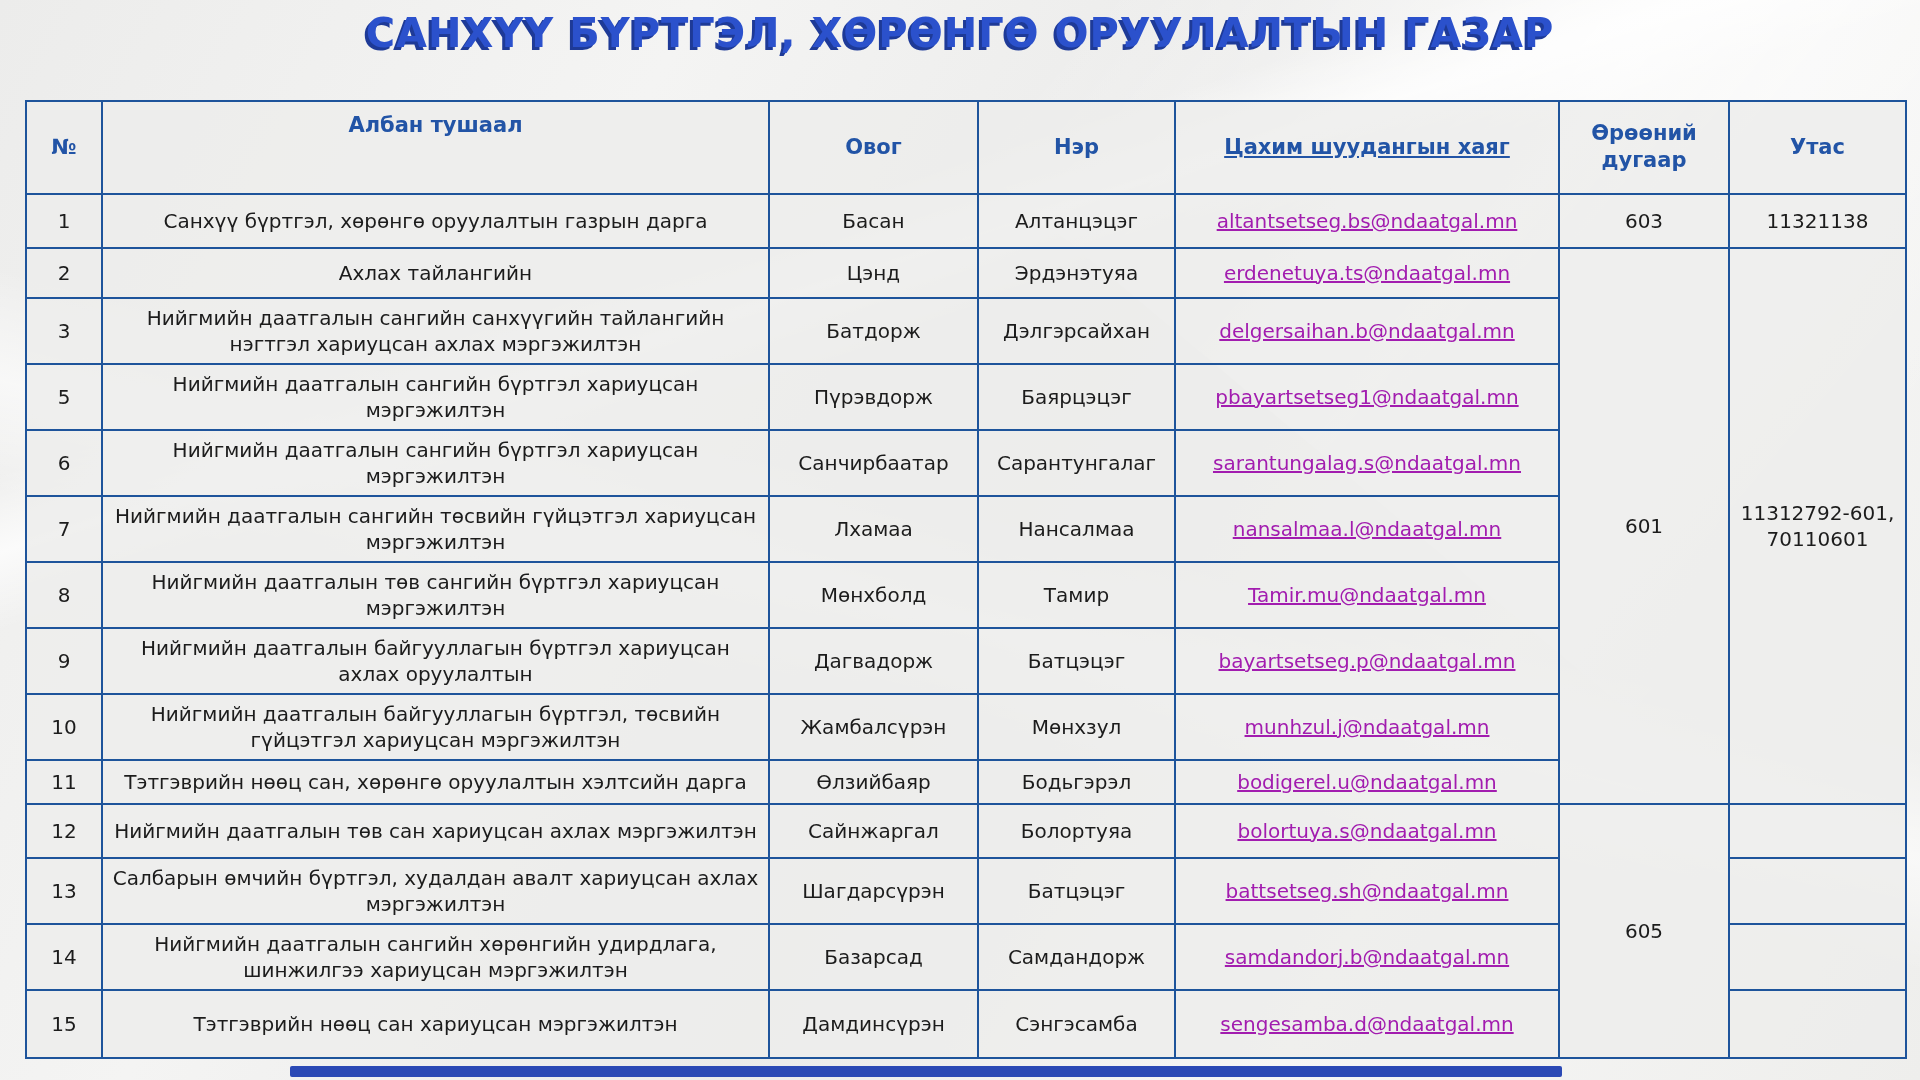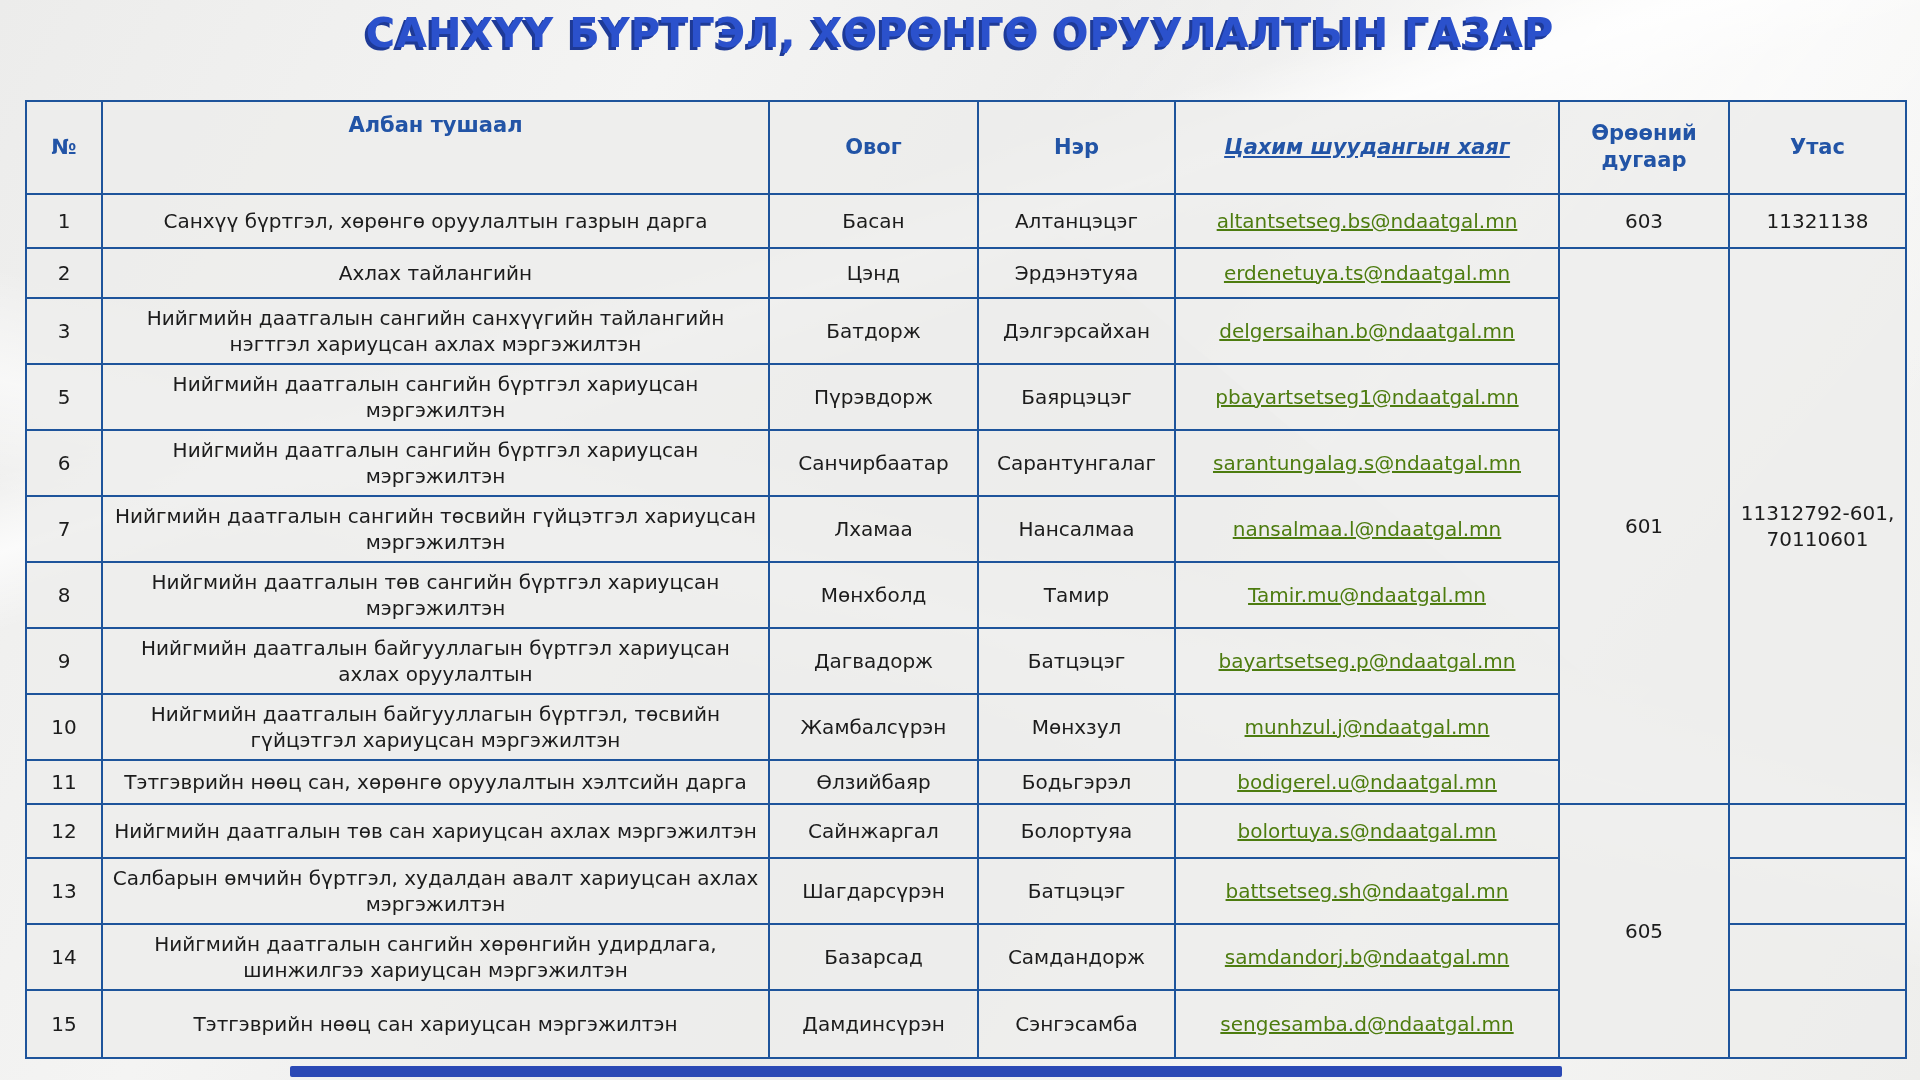--- a/index.html
+++ b/index.html
@@ -33,23 +33,23 @@
     background:rgba(237,237,236,0.82);
     text-align:center;vertical-align:middle;
     padding:2px 8px;line-height:1.3;overflow:hidden;
   }
   .staff th{color:#2254a6;font-weight:700;font-size:21px;}
   .staff td{font-size:20px;color:#1c1c1c;}
   .staff tr.hdr{height:76px;}
   tr.rh54{height:54px;} tr.rh50{height:50px;} tr.rh66{height:66px;}
   tr.rh60{height:44px;} tr.rh52{height:68px;}
   th.pos-h{vertical-align:top;padding-top:10px;}
-  th.email-h div{text-decoration:underline;font-style:italic;}
+  th.email-h div{text-decoration:underline;}
   th.room-h div{max-width:112px;margin:16px auto;}
-  .email-link{color:#4d7c0f;text-decoration:underline;cursor:pointer;}
+  .email-link{color:#a21caf;text-decoration:underline;cursor:pointer;}
   td.phone-merged div{max-width:158px;margin:16px auto;}
 
   .bottom-bar{
     position:absolute;left:290px;top:1066px;width:1272px;height:11px;
     background:#2b49b5;border-radius:2px;
   }
 </style>
 </head>
 <body>
 

